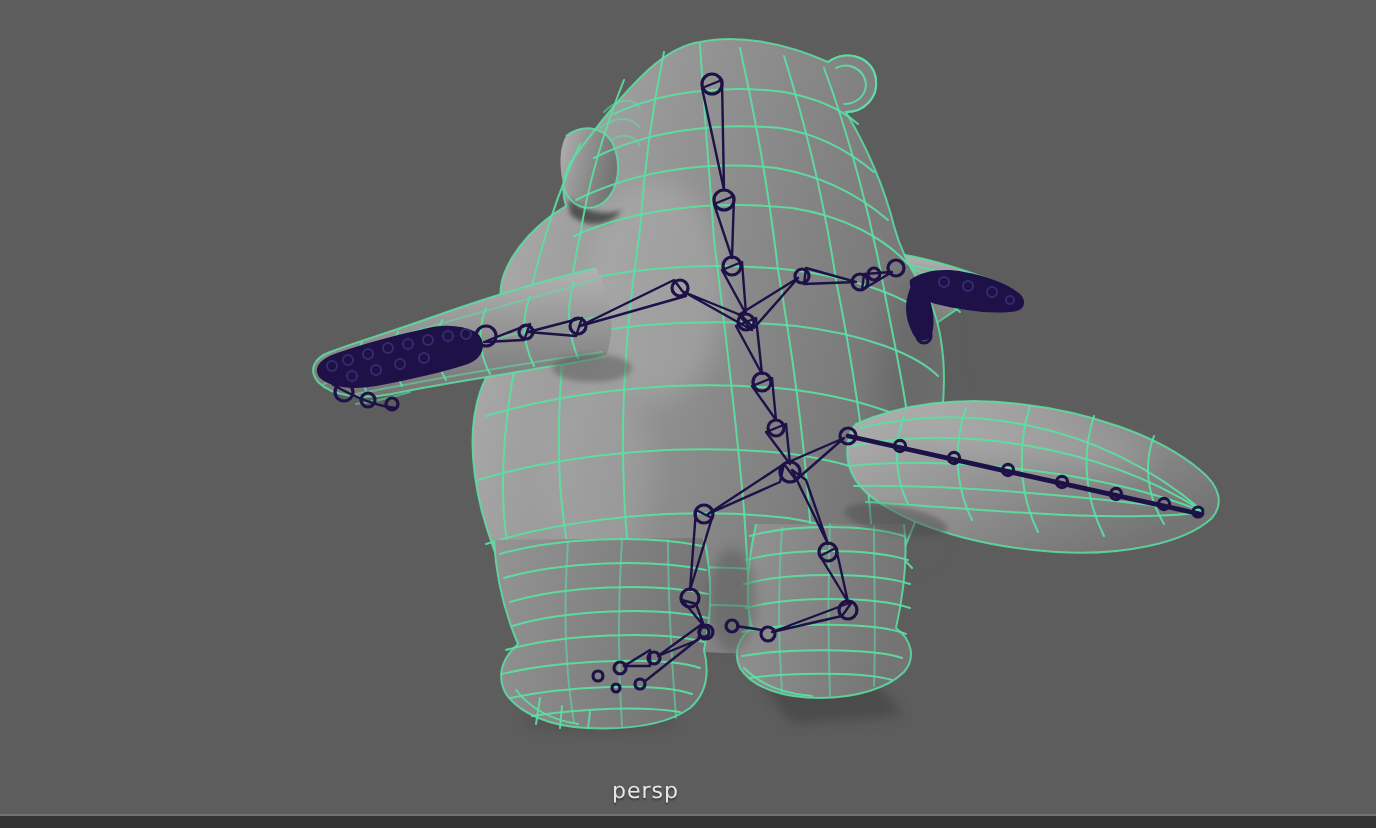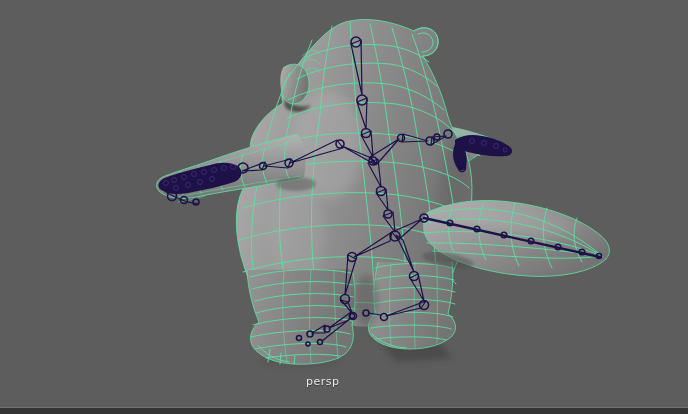--- a/index.html
+++ b/index.html
@@ -16,21 +16,21 @@
   .outline{fill:none;stroke:var(--wireframe,#5ce0a2);stroke-width:1;opacity:.85;}
   .bone{fill:none;stroke:var(--skeleton,#1d1148);stroke-width:1.2;stroke-linejoin:round;}
   .joint{fill:none;stroke:var(--skeleton,#1d1148);stroke-width:1.6;}
   .blob{fill:var(--skeleton,#1d1148);stroke:none;}
   .blob-ring{fill:none;stroke:#4b3f8f;stroke-width:1;opacity:.55;}
   .tailline{fill:none;stroke:var(--skeleton,#1d1148);stroke-width:2.4;stroke-linecap:round;}
   .s-light{stop-color:var(--mesh-light,#b2b2b2);}
   .s-mid{stop-color:var(--mesh-mid,#949494);}
   .s-dark{stop-color:var(--mesh-dark,#747474);}
   .hud-label{
-    position:absolute;left:306px;top:375px;
+    position:absolute;left:306px;top:389px;
     font-size:11px;letter-spacing:.5px;
     color:var(--camera-label-color,#e6e6e6);
     text-shadow:0 1px 1px rgba(0,0,0,.4);
   }
   .bottom-highlight{position:absolute;left:0;right:0;bottom:6px;height:1px;background:var(--bottom-bar-highlight,#747474);opacity:.9;}
   .bottom-bar{position:absolute;left:0;right:0;bottom:0;height:6px;background:var(--bottom-bar,#343434);}
 </style>
 </head>
 <body>
 

